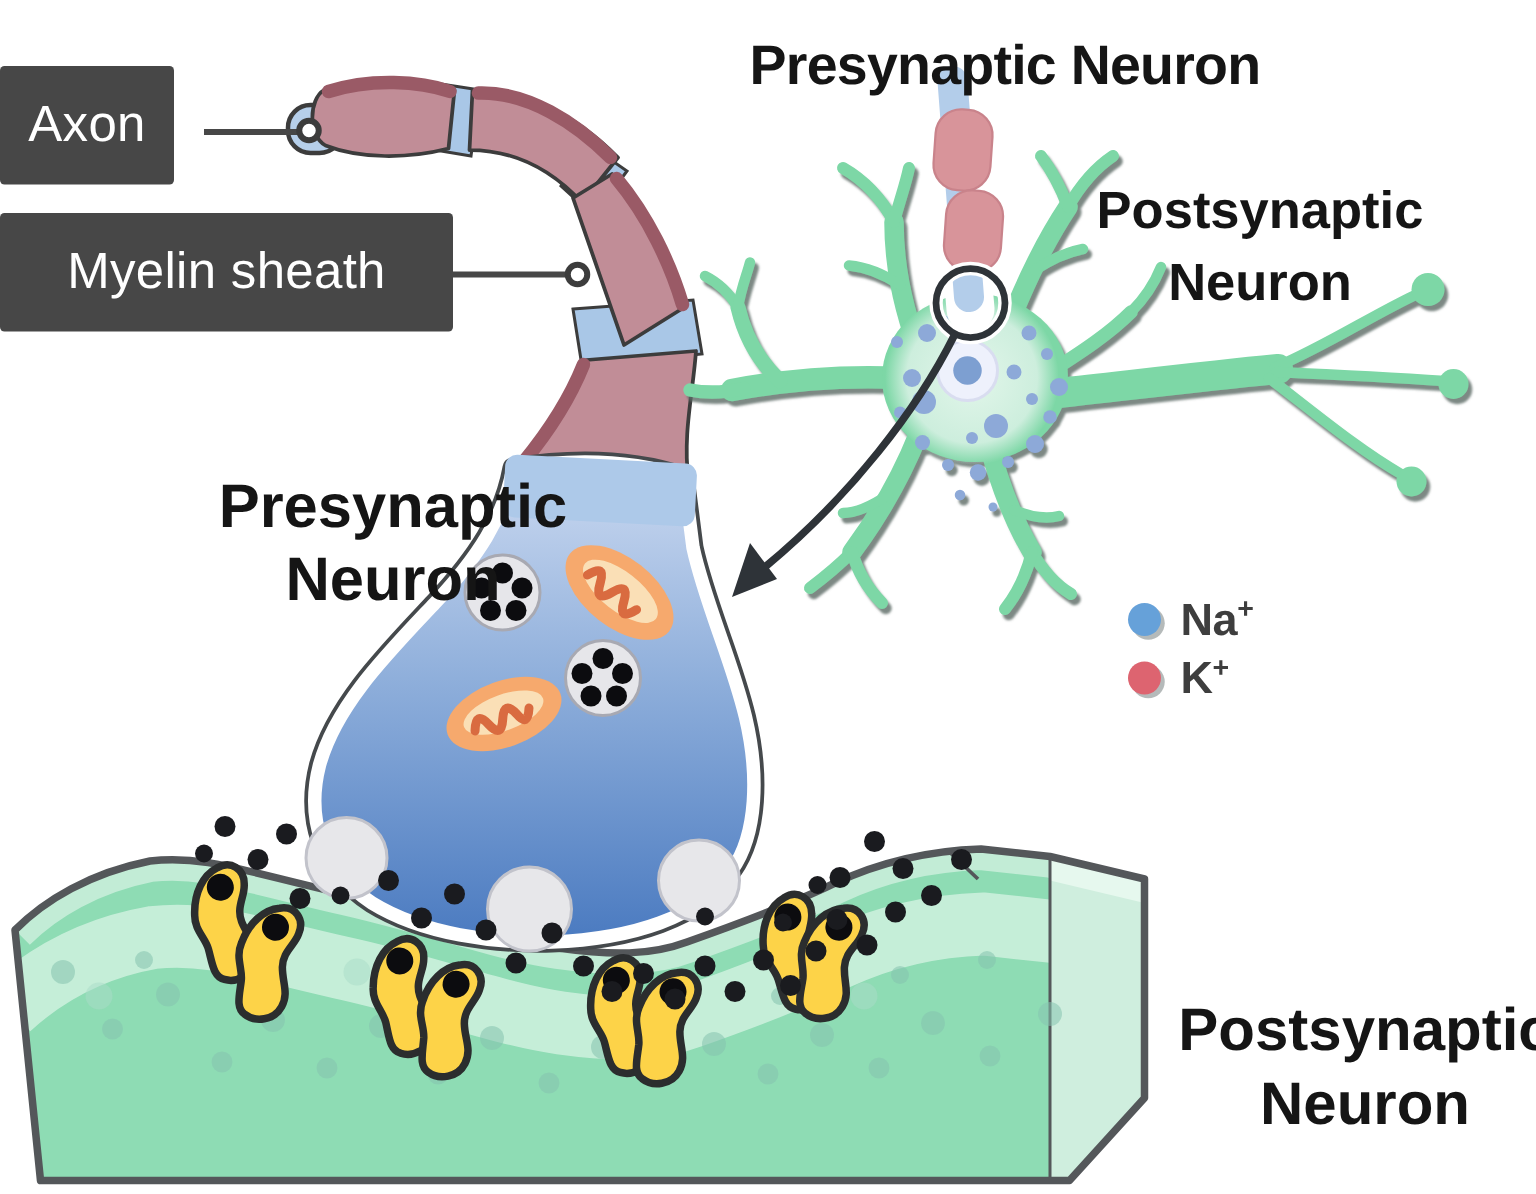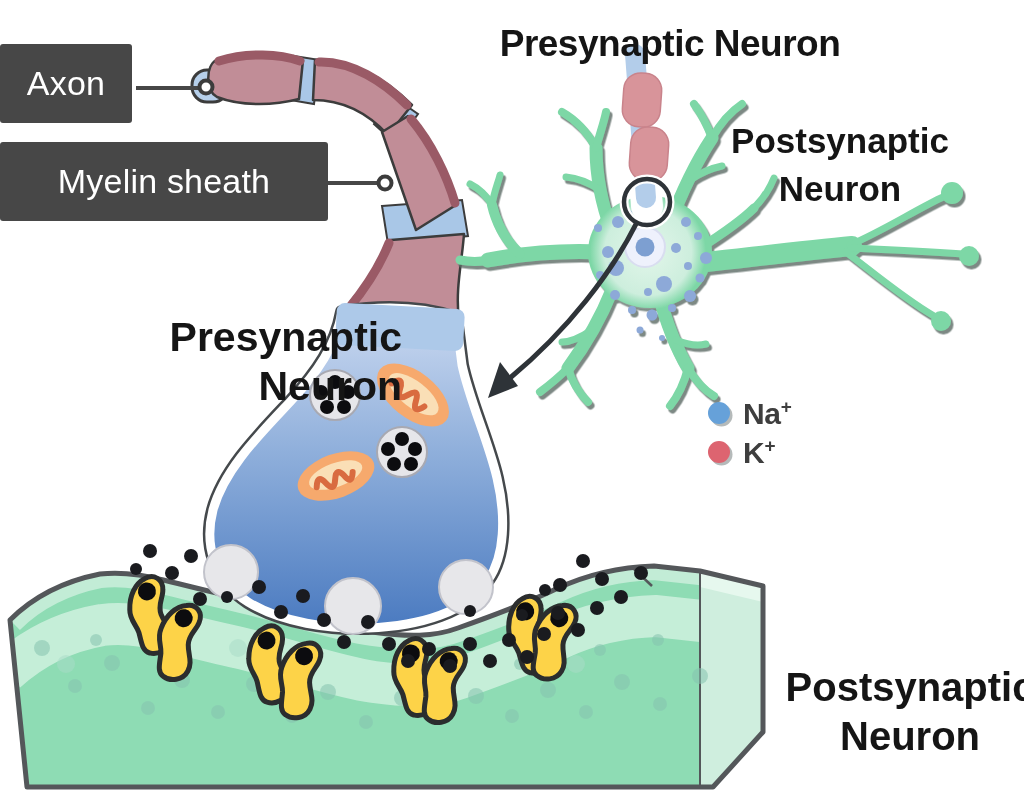--- a/index.html
+++ b/index.html
@@ -6,23 +6,23 @@
   .stage{position:relative;width:1024px;height:796px;background:#ffffff;overflow:hidden;
          font-family:"Liberation Sans","DejaVu Sans",sans-serif;}
   .stage svg.art{position:absolute;left:0;top:0;}
   .overlay{position:absolute;margin:18px;}
   .heading{font-weight:700;color:#151515;white-space:pre-line;}
   .callout-box{position:absolute;background:#474747;color:#ffffff;display:flex;
                align-items:center;justify-content:center;border-radius:3px;
                font-size:34px;font-weight:500;letter-spacing:.2px;}
   .title-top{left:452px;top:5px;width:400px;text-align:center;font-size:37px;letter-spacing:-.5px;}
   .label-post-right{left:696px;top:99px;width:252px;text-align:center;font-size:35px;line-height:48px;}
-  .label-pre-left{left:104px;top:295px;width:280px;text-align:right;font-size:41px;line-height:49px;}
+  .label-pre-left{left:104px;top:295px;width:280px;text-align:center;font-size:41px;line-height:49px;}
   .label-post-bottom{left:761px;top:645px;width:262px;text-align:center;font-size:40px;line-height:49px;}
-  .legend{position:absolute;left:708px;top:398px;}
+  .legend{position:absolute;left:752px;top:398px;}
   .legend-row{display:flex;align-items:center;height:30px;margin-bottom:9px;}
   .legend-dot{width:22px;height:22px;border-radius:50%;margin-right:13px;flex:0 0 auto;
               box-shadow:2.5px 2.5px 0 rgba(120,130,130,.55);}
   .legend-label{font-size:30px;font-weight:600;color:#3e3e3e;letter-spacing:-.3px;line-height:1;}
   .legend-label sup{font-size:19px;letter-spacing:-1px;}
 </style>
 </head>
 <body>
 
 <div class="stage">
@@ -320,24 +320,24 @@
   </g>
 
   <g>
     <line x1="136" y1="88" x2="199" y2="88" stroke="#474747" stroke-width="4"></line>
     <circle cx="206" cy="87" r="6.5" fill="#ffffff" stroke="#3c3c3c" stroke-width="4"></circle>
     <line x1="293" y1="183" x2="378" y2="183" stroke="#474747" stroke-width="4"></line>
     <circle cx="385" cy="183" r="6.5" fill="#ffffff" stroke="#3c3c3c" stroke-width="4"></circle>
   </g>
 </svg>
 
-<div class="callout-box" style="left:0;top:44px;width:132px;height:79px;">
+<div class="callout-box" style="left:0;top:44px;width:116px;height:79px;">
   <span>Axon</span>
 </div>
-<div class="callout-box" style="left:0;top:142px;width:328px;height:79px;">
+<div class="callout-box" style="left:0;top:142px;width:302px;height:79px;">
   <span>Myelin sheath</span>
 </div>
 
 <h1 class="overlay heading title-top">Presynaptic Neuron</h1>
 
 <div class="overlay heading label-post-right">Postsynaptic
 Neuron</div>
 
 <div class="overlay heading label-pre-left">Presynaptic
 Neuron</div>

